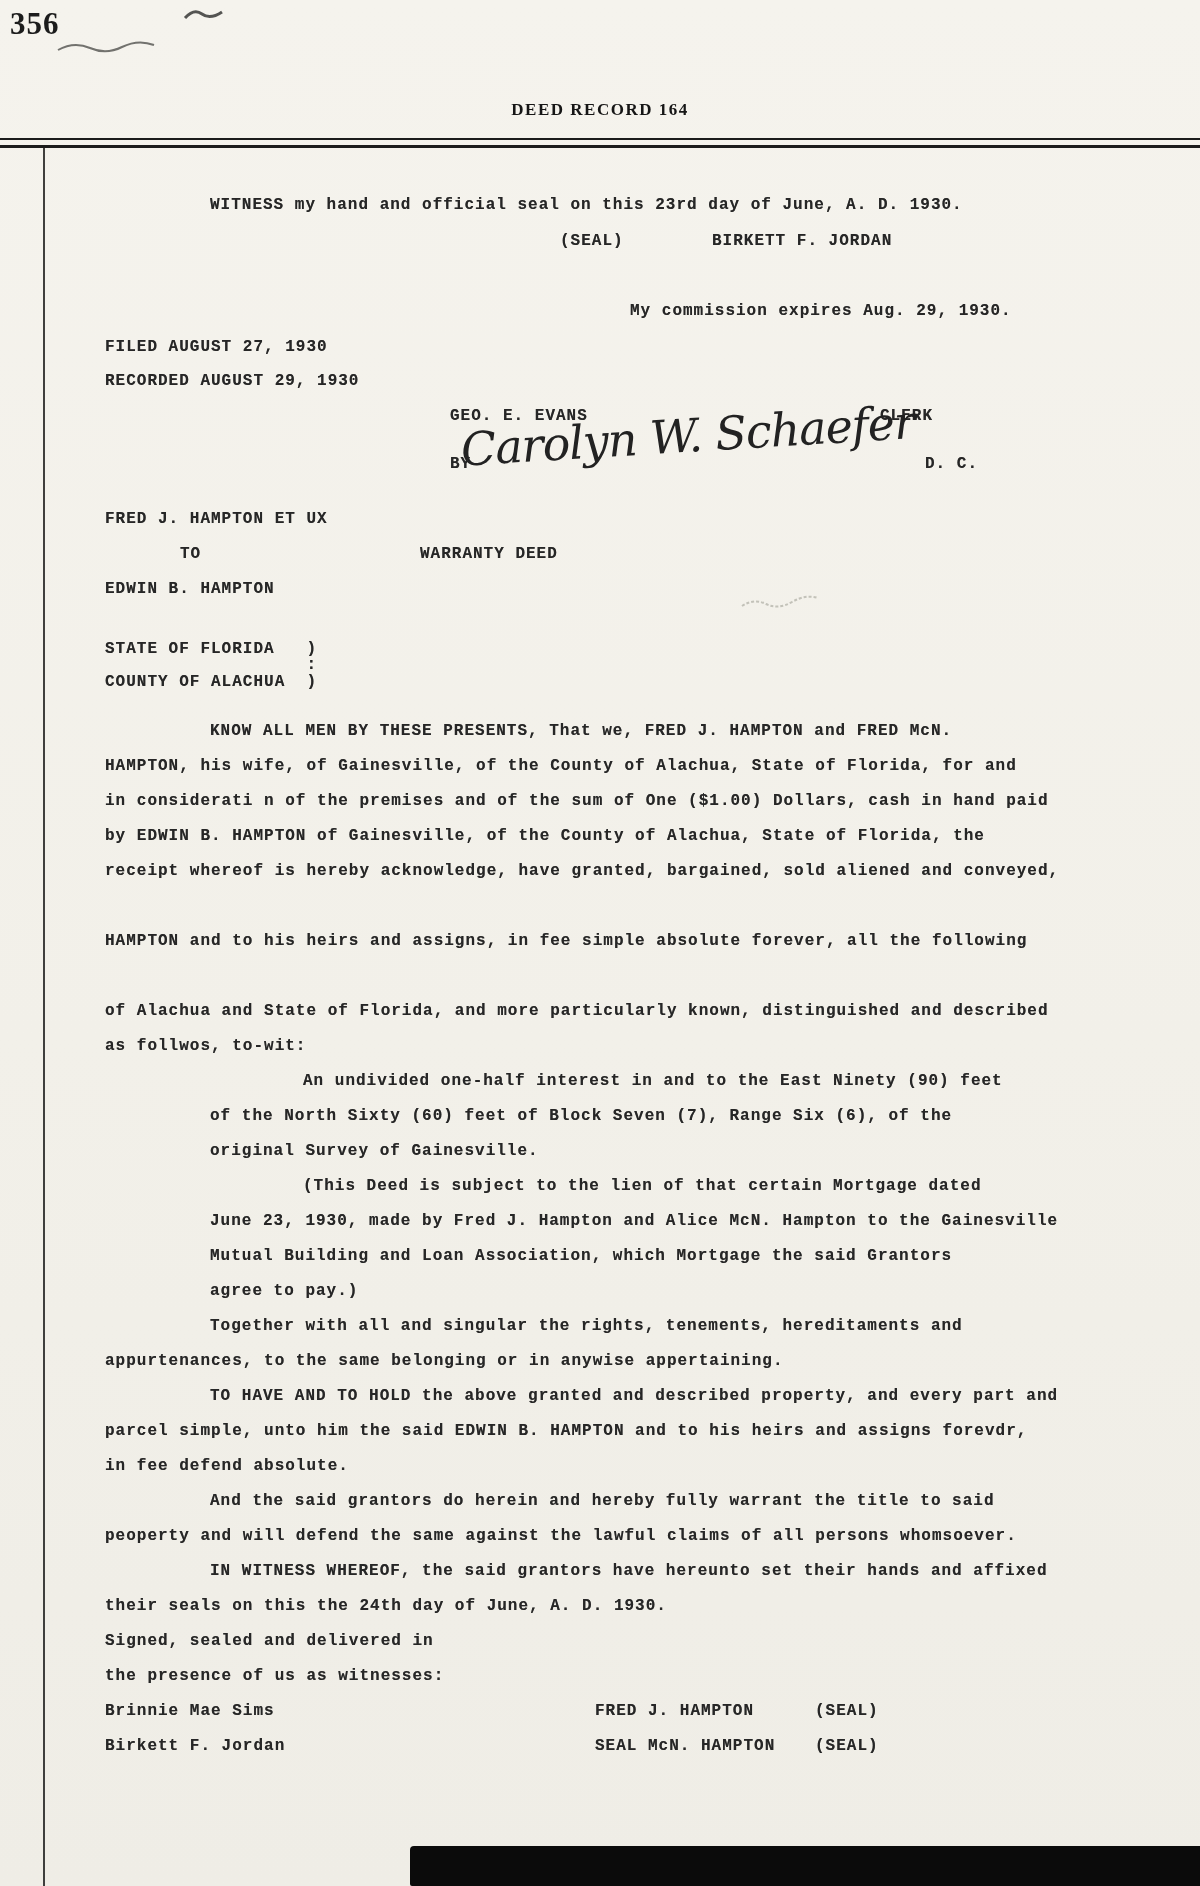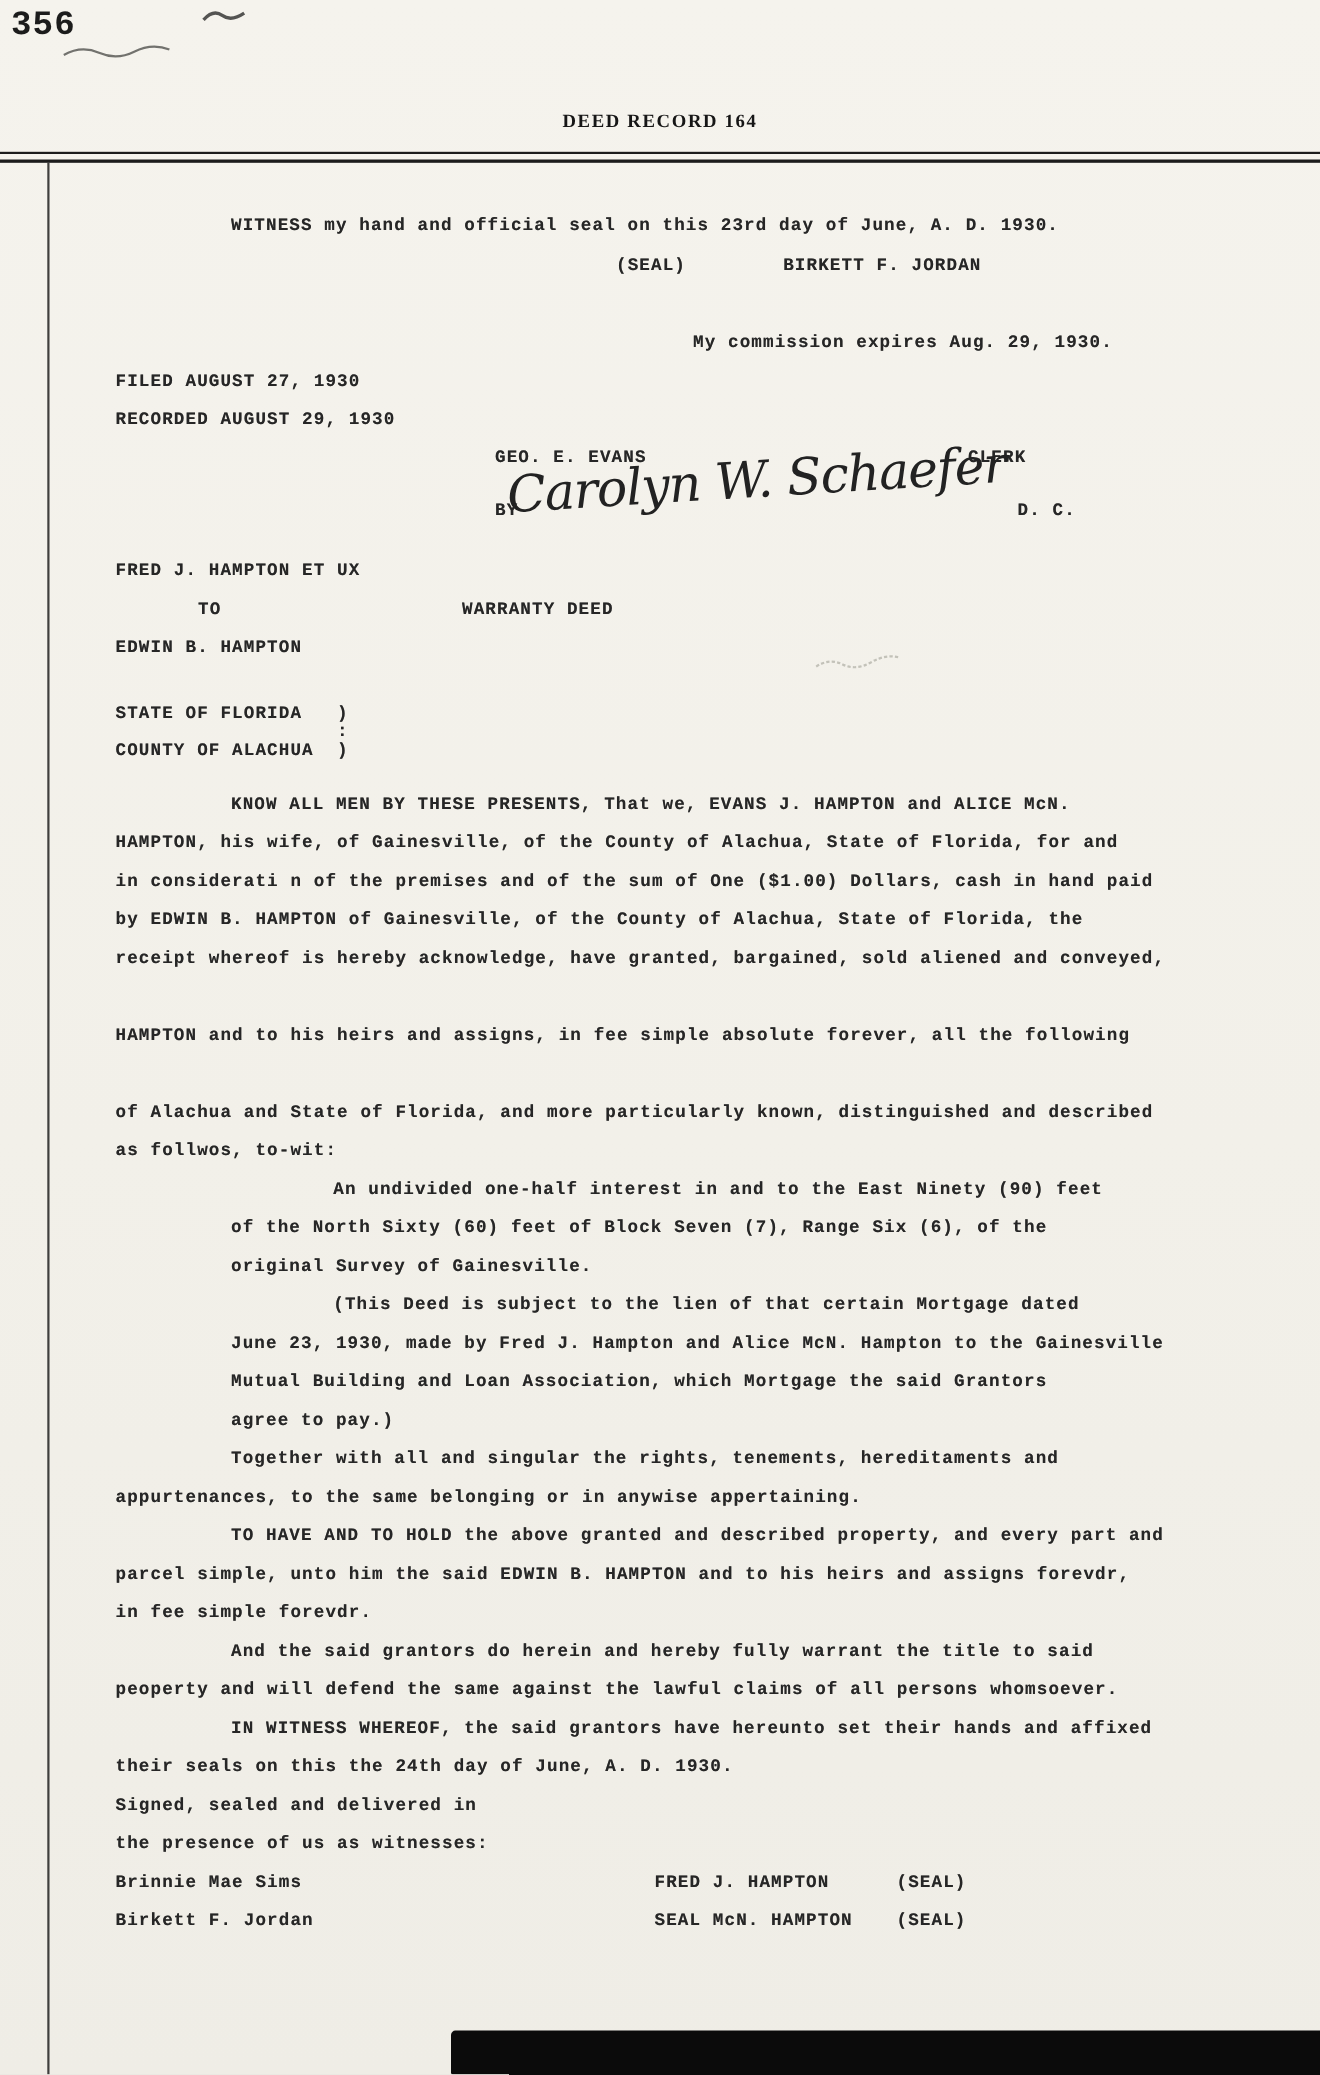--- a/index.html
+++ b/index.html
@@ -10,21 +10,21 @@
     font-family:"Liberation Mono","DejaVu Sans Mono",monospace;
     overflow:hidden;
   }
   .page {
     position:absolute; inset:0;
     background:linear-gradient(180deg,#f5f3ed 0%,#f2f0e9 55%,#efede6 100%);
     overflow:hidden;
   }
   .page-number {
     position:absolute; left:10px; top:6px;
-    font-family:Liberation Mono, monospace;
+    font-family:Liberation Serif, serif;
     font-weight:bold; font-size:31px; color:#1c1c1c; letter-spacing:1px;
   }
   .header-title {
     position:absolute; left:0; top:100px; width:100%;
     text-align:center;
     font-family:"Liberation Serif","DejaVu Serif",serif;
     font-weight:bold; font-size:17px; letter-spacing:1.5px; color:#161616;
   }
   .rule { position:absolute; left:0; width:100%; background:#1c1c1c; }
   .rule-top { top:138px; height:2px; }
@@ -115,21 +115,21 @@
     <span class="x105">STATE OF FLORIDA   )</span>
   </div>
   <div class="row" style="top:656px;height:18px">
     <span class="x105">                   :</span>
   </div>
   <div class="row" style="top:673px">
     <span class="x105">COUNTY OF ALACHUA  )</span>
   </div>
 
   <div class="row" style="top:722px">
-      <span class="ind1">KNOW ALL MEN BY THESE PRESENTS, That we, EVANS J. HAMPTON and ALICE McN.</span>
+      <span class="ind1">KNOW ALL MEN BY THESE PRESENTS, That we, FRED J. HAMPTON and FRED McN.</span>
     </div>
   <div class="row" style="top:757px">
       <span class="ind0">HAMPTON, his wife, of Gainesville, of the County of Alachua, State of Florida, for and</span>
     </div>
   <div class="row" style="top:792px">
       <span class="ind0">in considerati n of the premises and of the sum of One ($1.00) Dollars, cash in hand paid</span>
     </div>
   <div class="row" style="top:827px">
       <span class="ind0">by EDWIN B. HAMPTON of Gainesville, of the County of Alachua, State of Florida, the</span>
     </div>
@@ -172,21 +172,21 @@
   <div class="row" style="top:1352px">
       <span class="ind0">appurtenances, to the same belonging or in anywise appertaining.</span>
     </div>
   <div class="row" style="top:1387px">
       <span class="ind1">TO HAVE AND TO HOLD the above granted and described property, and every part and</span>
     </div>
   <div class="row" style="top:1422px">
       <span class="ind0">parcel simple, unto him the said EDWIN B. HAMPTON and to his heirs and assigns forevdr,</span>
     </div>
   <div class="row" style="top:1457px">
-      <span class="ind0">in fee simple forevdr.</span>
+      <span class="ind0">in fee defend absolute.</span>
     </div>
   <div class="row" style="top:1492px">
       <span class="ind1">And the said grantors do herein and hereby fully warrant the title to said</span>
     </div>
   <div class="row" style="top:1527px">
       <span class="ind0">peoperty and will defend the same against the lawful claims of all persons whomsoever.</span>
     </div>
   <div class="row" style="top:1562px">
       <span class="ind1">IN WITNESS WHEREOF, the said grantors have hereunto set their hands and affixed</span>
     </div>

